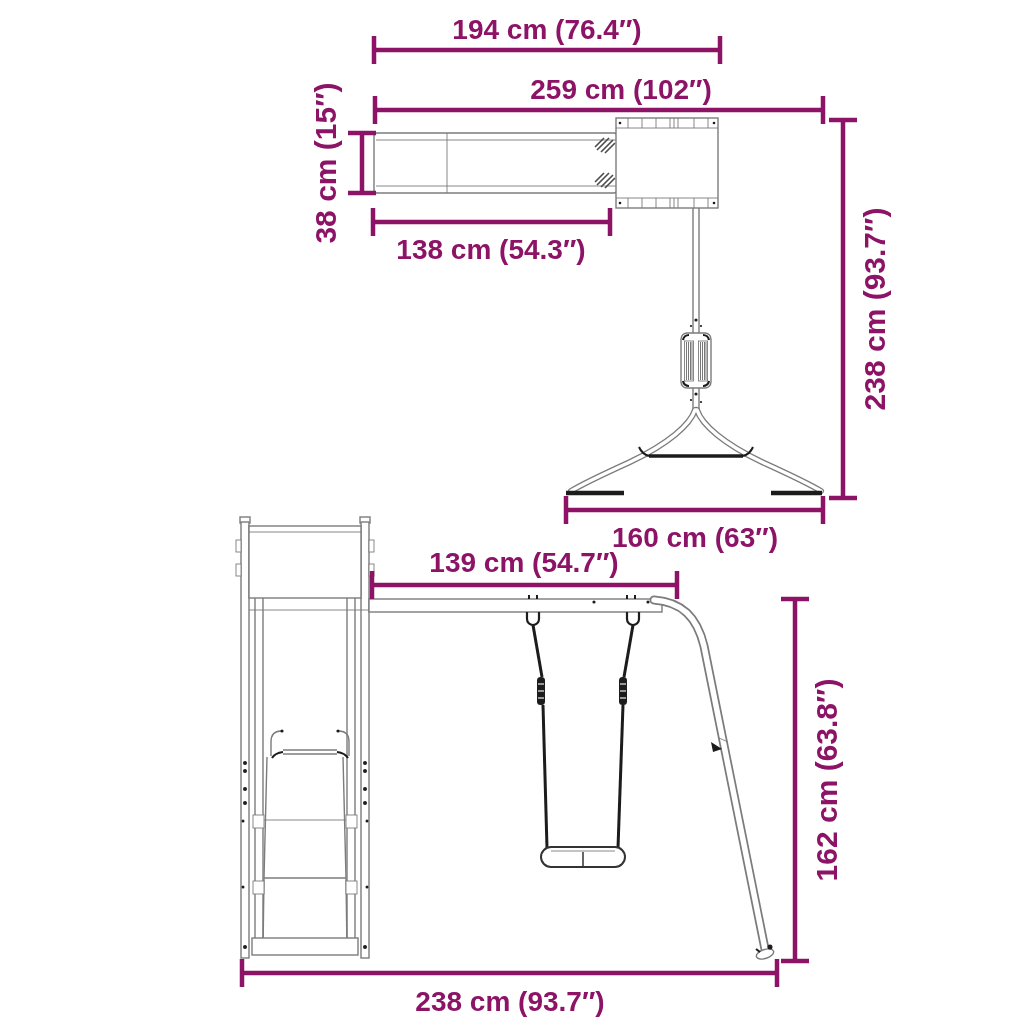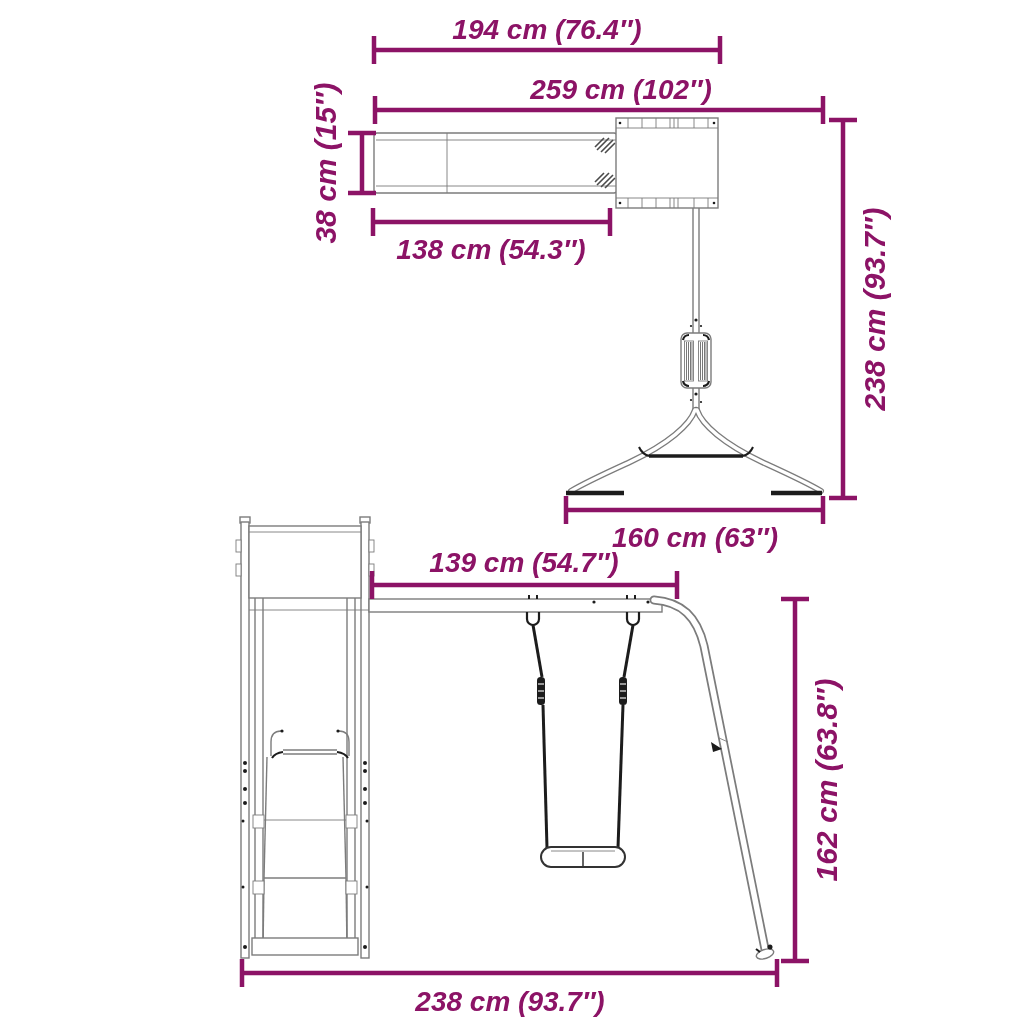--- a/index.html
+++ b/index.html
@@ -2,21 +2,21 @@
 <html style="--dimension: #8c1366; --outline: #7c7c7c; --detail: #1c1c1c; --background: #ffffff;"><head>
 <meta charset="utf-8">
 <style>
   :root{
     --dimension:#8c1366;
     --outline:#7c7c7c;
     --detail:#1c1c1c;
     --background:#ffffff;
   }
   html,body{margin:0;padding:0;background:var(--background);}
-  .canvas{width:1024px;height:1024px;background:var(--background);position:relative;overflow:hidden;font-style:italic;}
+  .canvas{width:1024px;height:1024px;background:var(--background);position:relative;overflow:hidden;}
   svg{display:block;width:100%;height:100%;}
   
   .ol{stroke:var(--outline);fill:none;stroke-width:1.4;}
   .olf{stroke:var(--outline);fill:#fff;stroke-width:1.4;}
   .thin{stroke-width:0.9;}
   .dk{stroke:var(--detail);fill:none;}
   .dkf{fill:var(--detail);stroke:none;}
   .tube{stroke:var(--outline);stroke-width:6;fill:none;stroke-linecap:round;}
   .tube-core{stroke:#fff;stroke-width:3.5;fill:none;stroke-linecap:round;}
   .tube-big{stroke:var(--outline);stroke-width:9;fill:none;stroke-linecap:round;}

